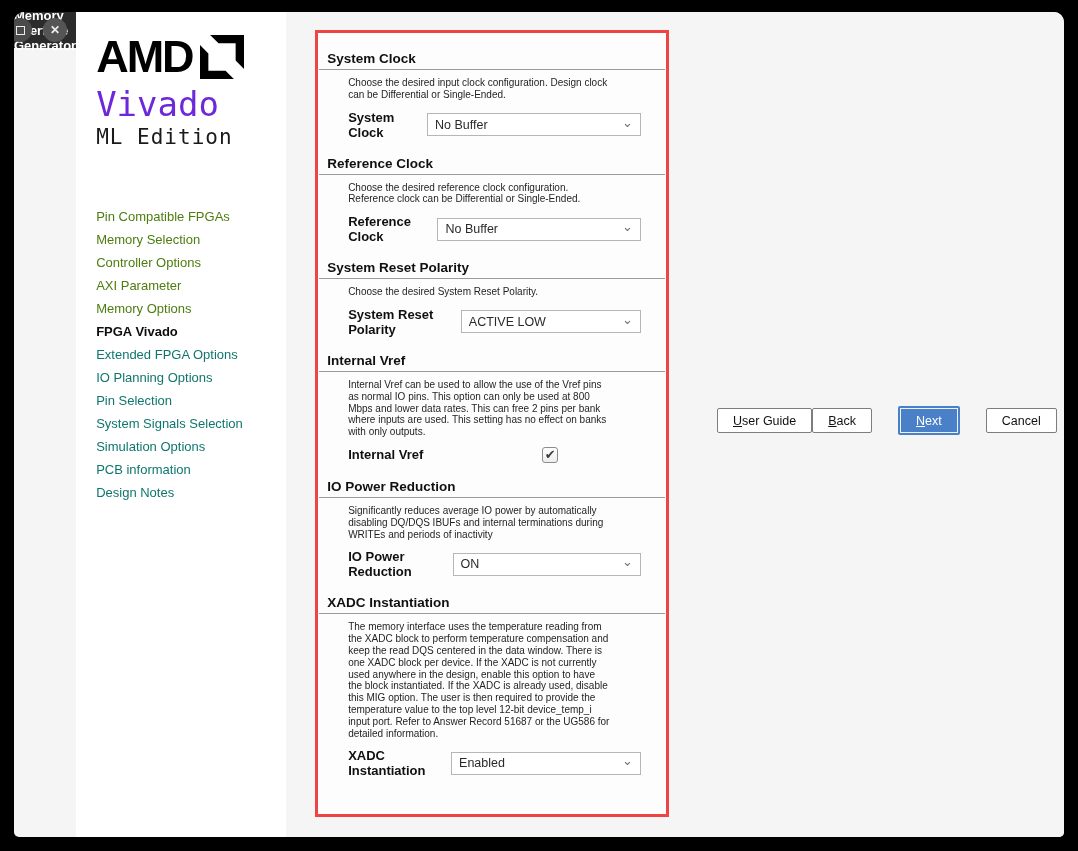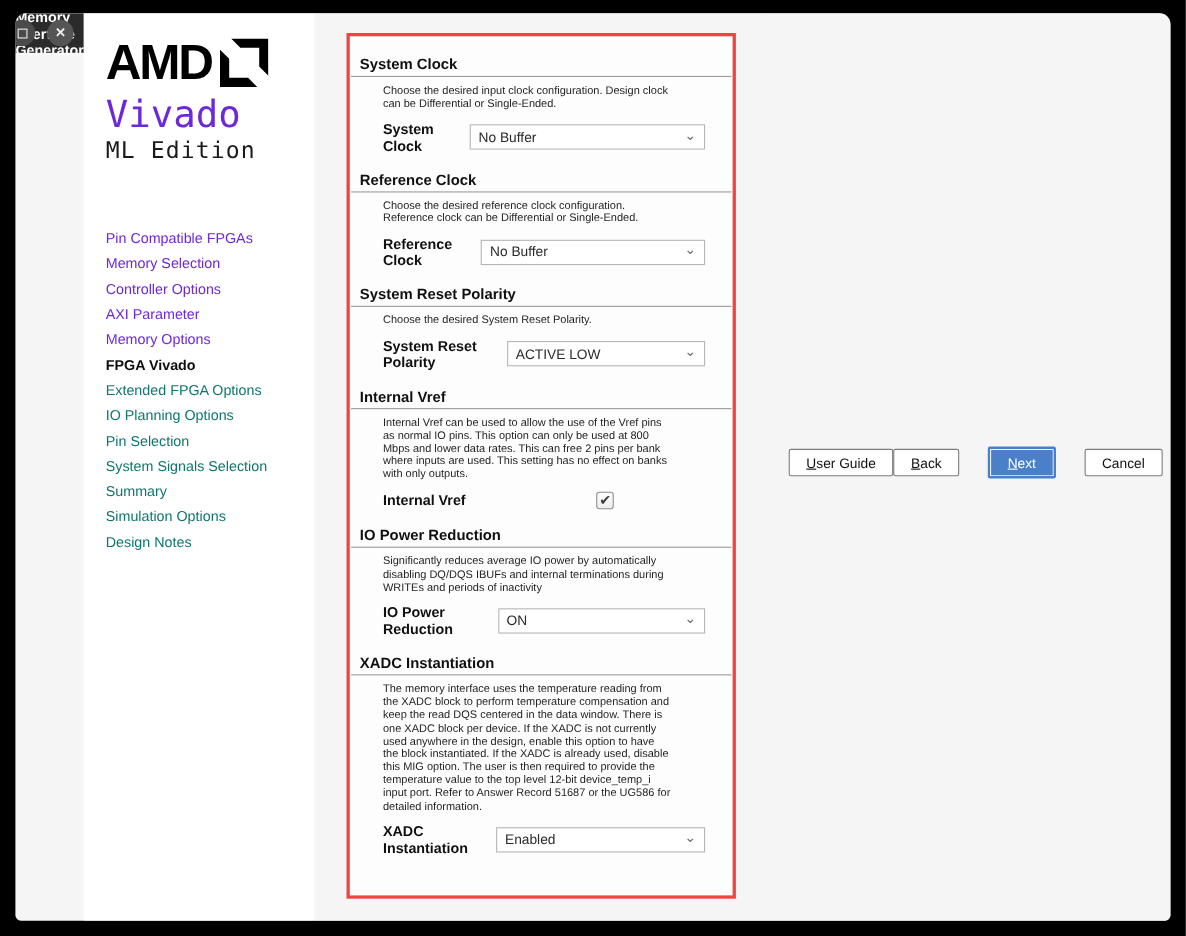--- a/index.html
+++ b/index.html
@@ -31,21 +31,21 @@
   .win-btn.close { background:#555555; }
   
   .bodyarea { flex:1 1 auto; display:flex; min-height:0; }
   .sidebar { width:210px; flex:0 0 210px; background:#ffffff; padding:18px 0 0 20px; }
   .brand-row { display:flex; align-items:center; margin-top:4px; }
   .amd-text { font-size:45px; font-weight:bold; color:#000; letter-spacing:-2px; line-height:1; }
   .amd-mark { width:44px; height:44px; margin-left:7px; }
   .vivado { font-family:"DejaVu Sans Mono", monospace; font-weight:normal; font-size:34px; color:#6d28d9; letter-spacing:0px; margin-top:8px; line-height:1.05; }
   .edition { font-family:"DejaVu Sans Mono", monospace; font-size:21px; color:#1a1a1a; letter-spacing:1px; margin-top:2px; }
   .nav { margin-top:56px; }
-  .nav-item { font-size:13px; color:#6d28d9; height:23px; line-height:23px; white-space:nowrap; cursor:default; }
+  .nav-item { font-size:13px; color:#4d7c0f; height:23px; line-height:23px; white-space:nowrap; cursor:default; }
   .nav-item.active { font-weight:bold; color:#0d0d0d; }
   .nav-item.disabled { color:#0f766e; }
   
   .main { flex:1 1 auto; background:#f5f5f5; padding:18px 28px 20px 29px; min-width:0; }
   .panel {
     width:100%; height:100%; background:#fdfdfd; border:3px solid #ef4444;
     padding:8px 0 12px 0; overflow:hidden;
   }
   .sect-title { font-size:13.5px; font-weight:bold; color:#101010; margin:10px 9px 3px 9px; }
   .sect + .sect .sect-title { margin-top:16px; }
@@ -121,22 +121,22 @@
         <div class="nav-item">Pin Compatible FPGAs</div>
         <div class="nav-item">Memory Selection</div>
         <div class="nav-item">Controller Options</div>
         <div class="nav-item">AXI Parameter</div>
         <div class="nav-item">Memory Options</div>
         <div class="nav-item active">FPGA Vivado</div>
         <div class="nav-item disabled">Extended FPGA Options</div>
         <div class="nav-item disabled">IO Planning Options</div>
         <div class="nav-item disabled">Pin Selection</div>
         <div class="nav-item disabled">System Signals Selection</div>
-        <div class="nav-item disabled">Summary</div>
         <div class="nav-item disabled">Simulation Options</div>
+        <div class="nav-item disabled">PCB information</div>
         <div class="nav-item disabled">Design Notes</div>
       </div>
     </div>
 
     <div class="main">
       <div class="panel">
 
         <div class="sect">
           <div class="sect-title">System Clock</div>
           <hr class="rule">

